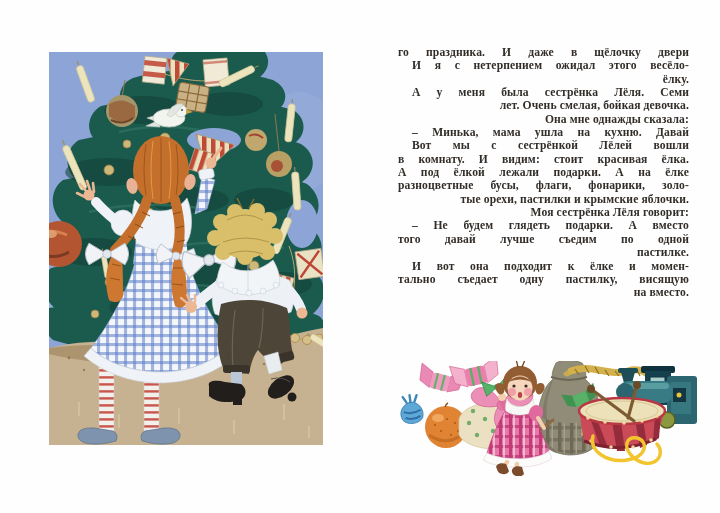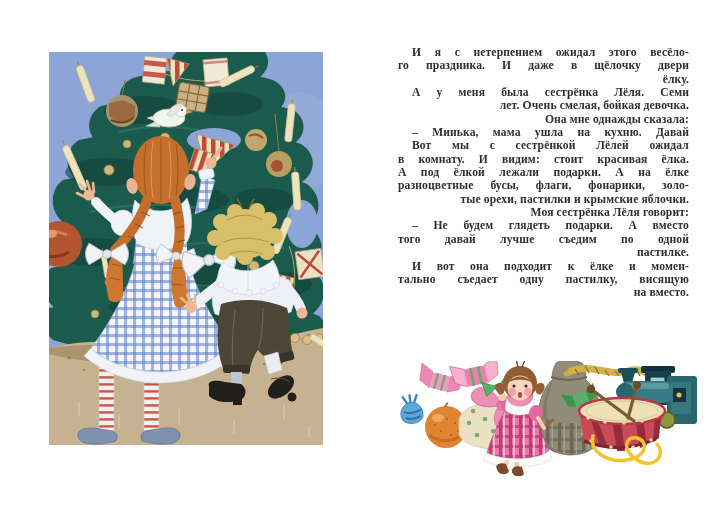--- a/index.html
+++ b/index.html
@@ -322,28 +322,28 @@
       <path d="M215,304 L229,300 L233,318 L220,322 Z" fill="#e9edf0" stroke="#c9d2da" stroke-width=".5"></path>
       <g>
         <ellipse cx="232" cy="335" rx="15" ry="9" fill="#211e1b" transform="rotate(-38 232 335)"></ellipse>
         <circle cx="243" cy="345" r="4.5" fill="#211e1b"></circle>
         <path d="M222,327 Q233,324 241,330" stroke="#55514b" stroke-width="1" fill="none"></path>
       </g>
     </g>
   </svg>
 
   <div class="text-block">
+    <div class="ln j">го праздника. И даже в щёлочку двери</div>
     <div class="ln j ind">И я с нетерпением ожидал этого весёло-</div>
-    <div class="ln j">го праздника. И даже в щёлочку двери</div>
     <div class="ln">ёлку.</div>
     <div class="ln j ind">А у меня была сестрёнка Лёля. Семи</div>
     <div class="ln">лет. Очень смелая, бойкая девочка.</div>
     <div class="ln ind">Она мне однажды сказала:</div>
     <div class="ln j ind">– Минька, мама ушла на кухню. Давай</div>
-    <div class="ln j ind">Вот мы с сестрёнкой Лёлей ожидал</div>
+    <div class="ln j ind">Вот мы с сестрёнкой Лёлей вошли</div>
     <div class="ln j">в комнату. И видим: стоит красивая ёлка.</div>
     <div class="ln j">А под ёлкой лежали подарки. А на ёлке</div>
     <div class="ln j">разноцветные бусы, флаги, фонарики, золо-</div>
     <div class="ln">тые орехи, пастилки и крымские яблочки.</div>
     <div class="ln ind">Моя сестрёнка Лёля говорит:</div>
     <div class="ln j ind">– Не будем глядеть подарки. А вместо</div>
     <div class="ln j">того давай лучше съедим по одной</div>
     <div class="ln">пастилке.</div>
     <div class="ln j ind">И вот она подходит к ёлке и момен-</div>
     <div class="ln j">тально съедает одну пастилку, висящую</div>

